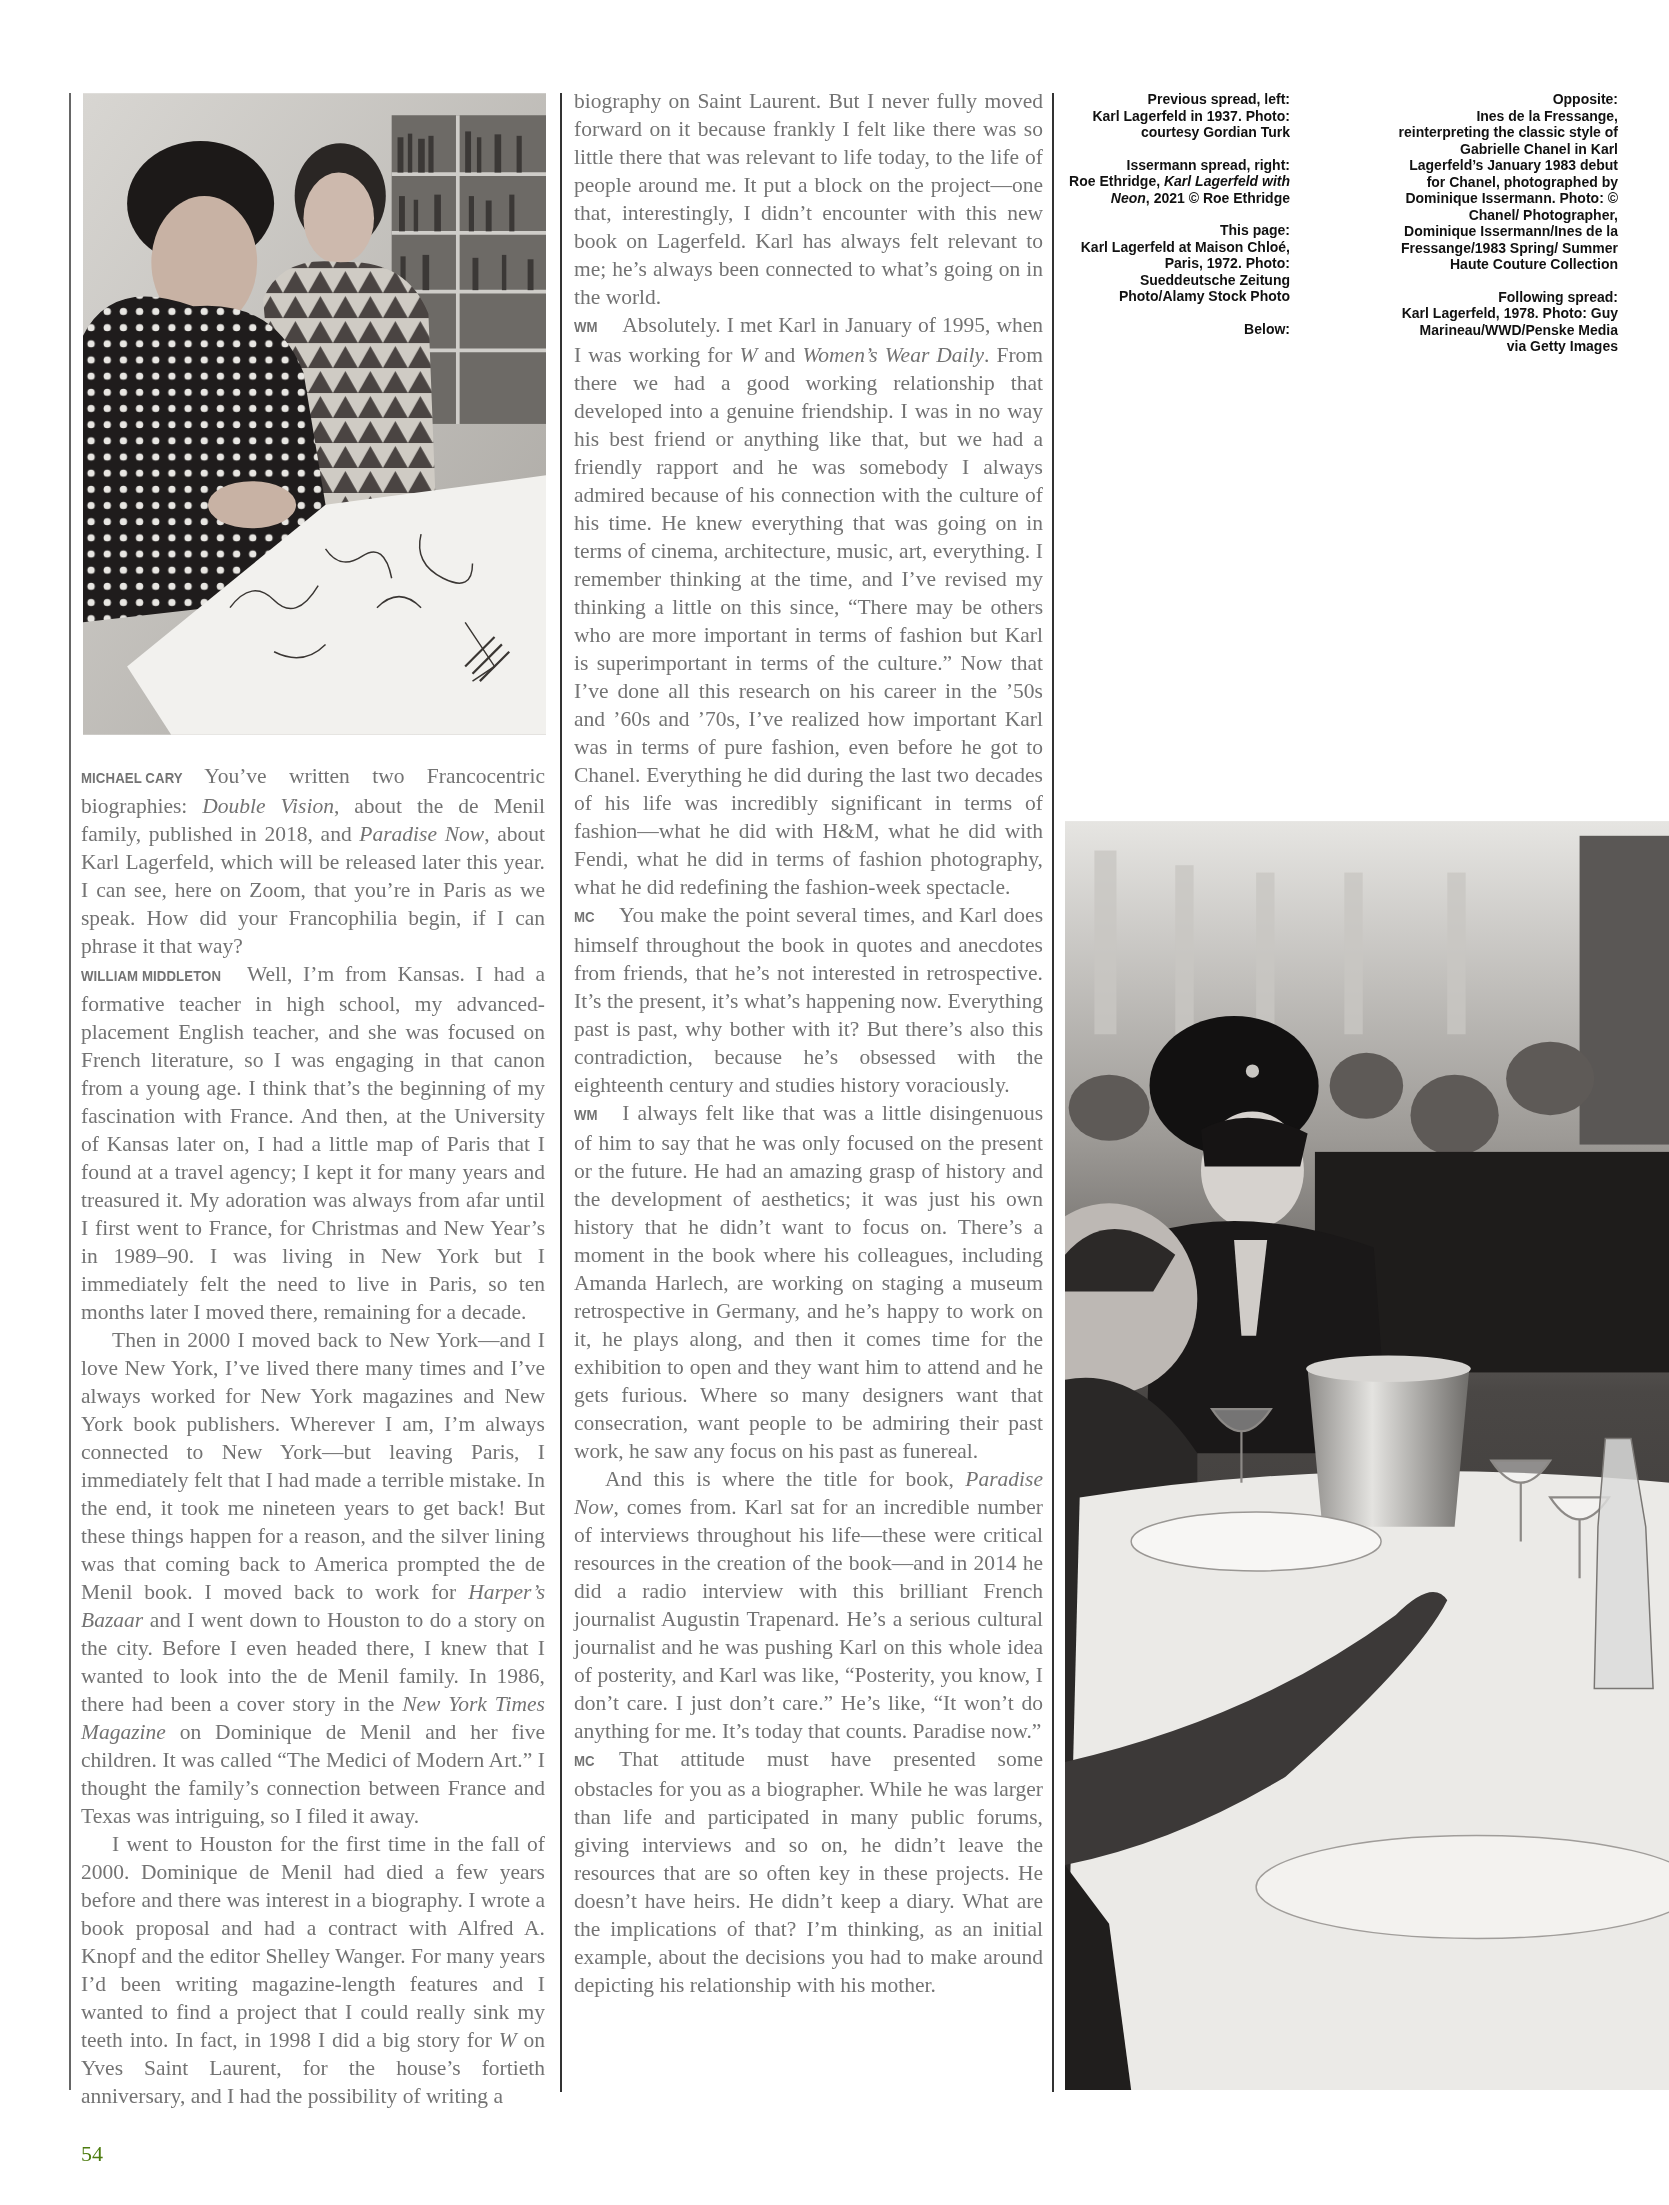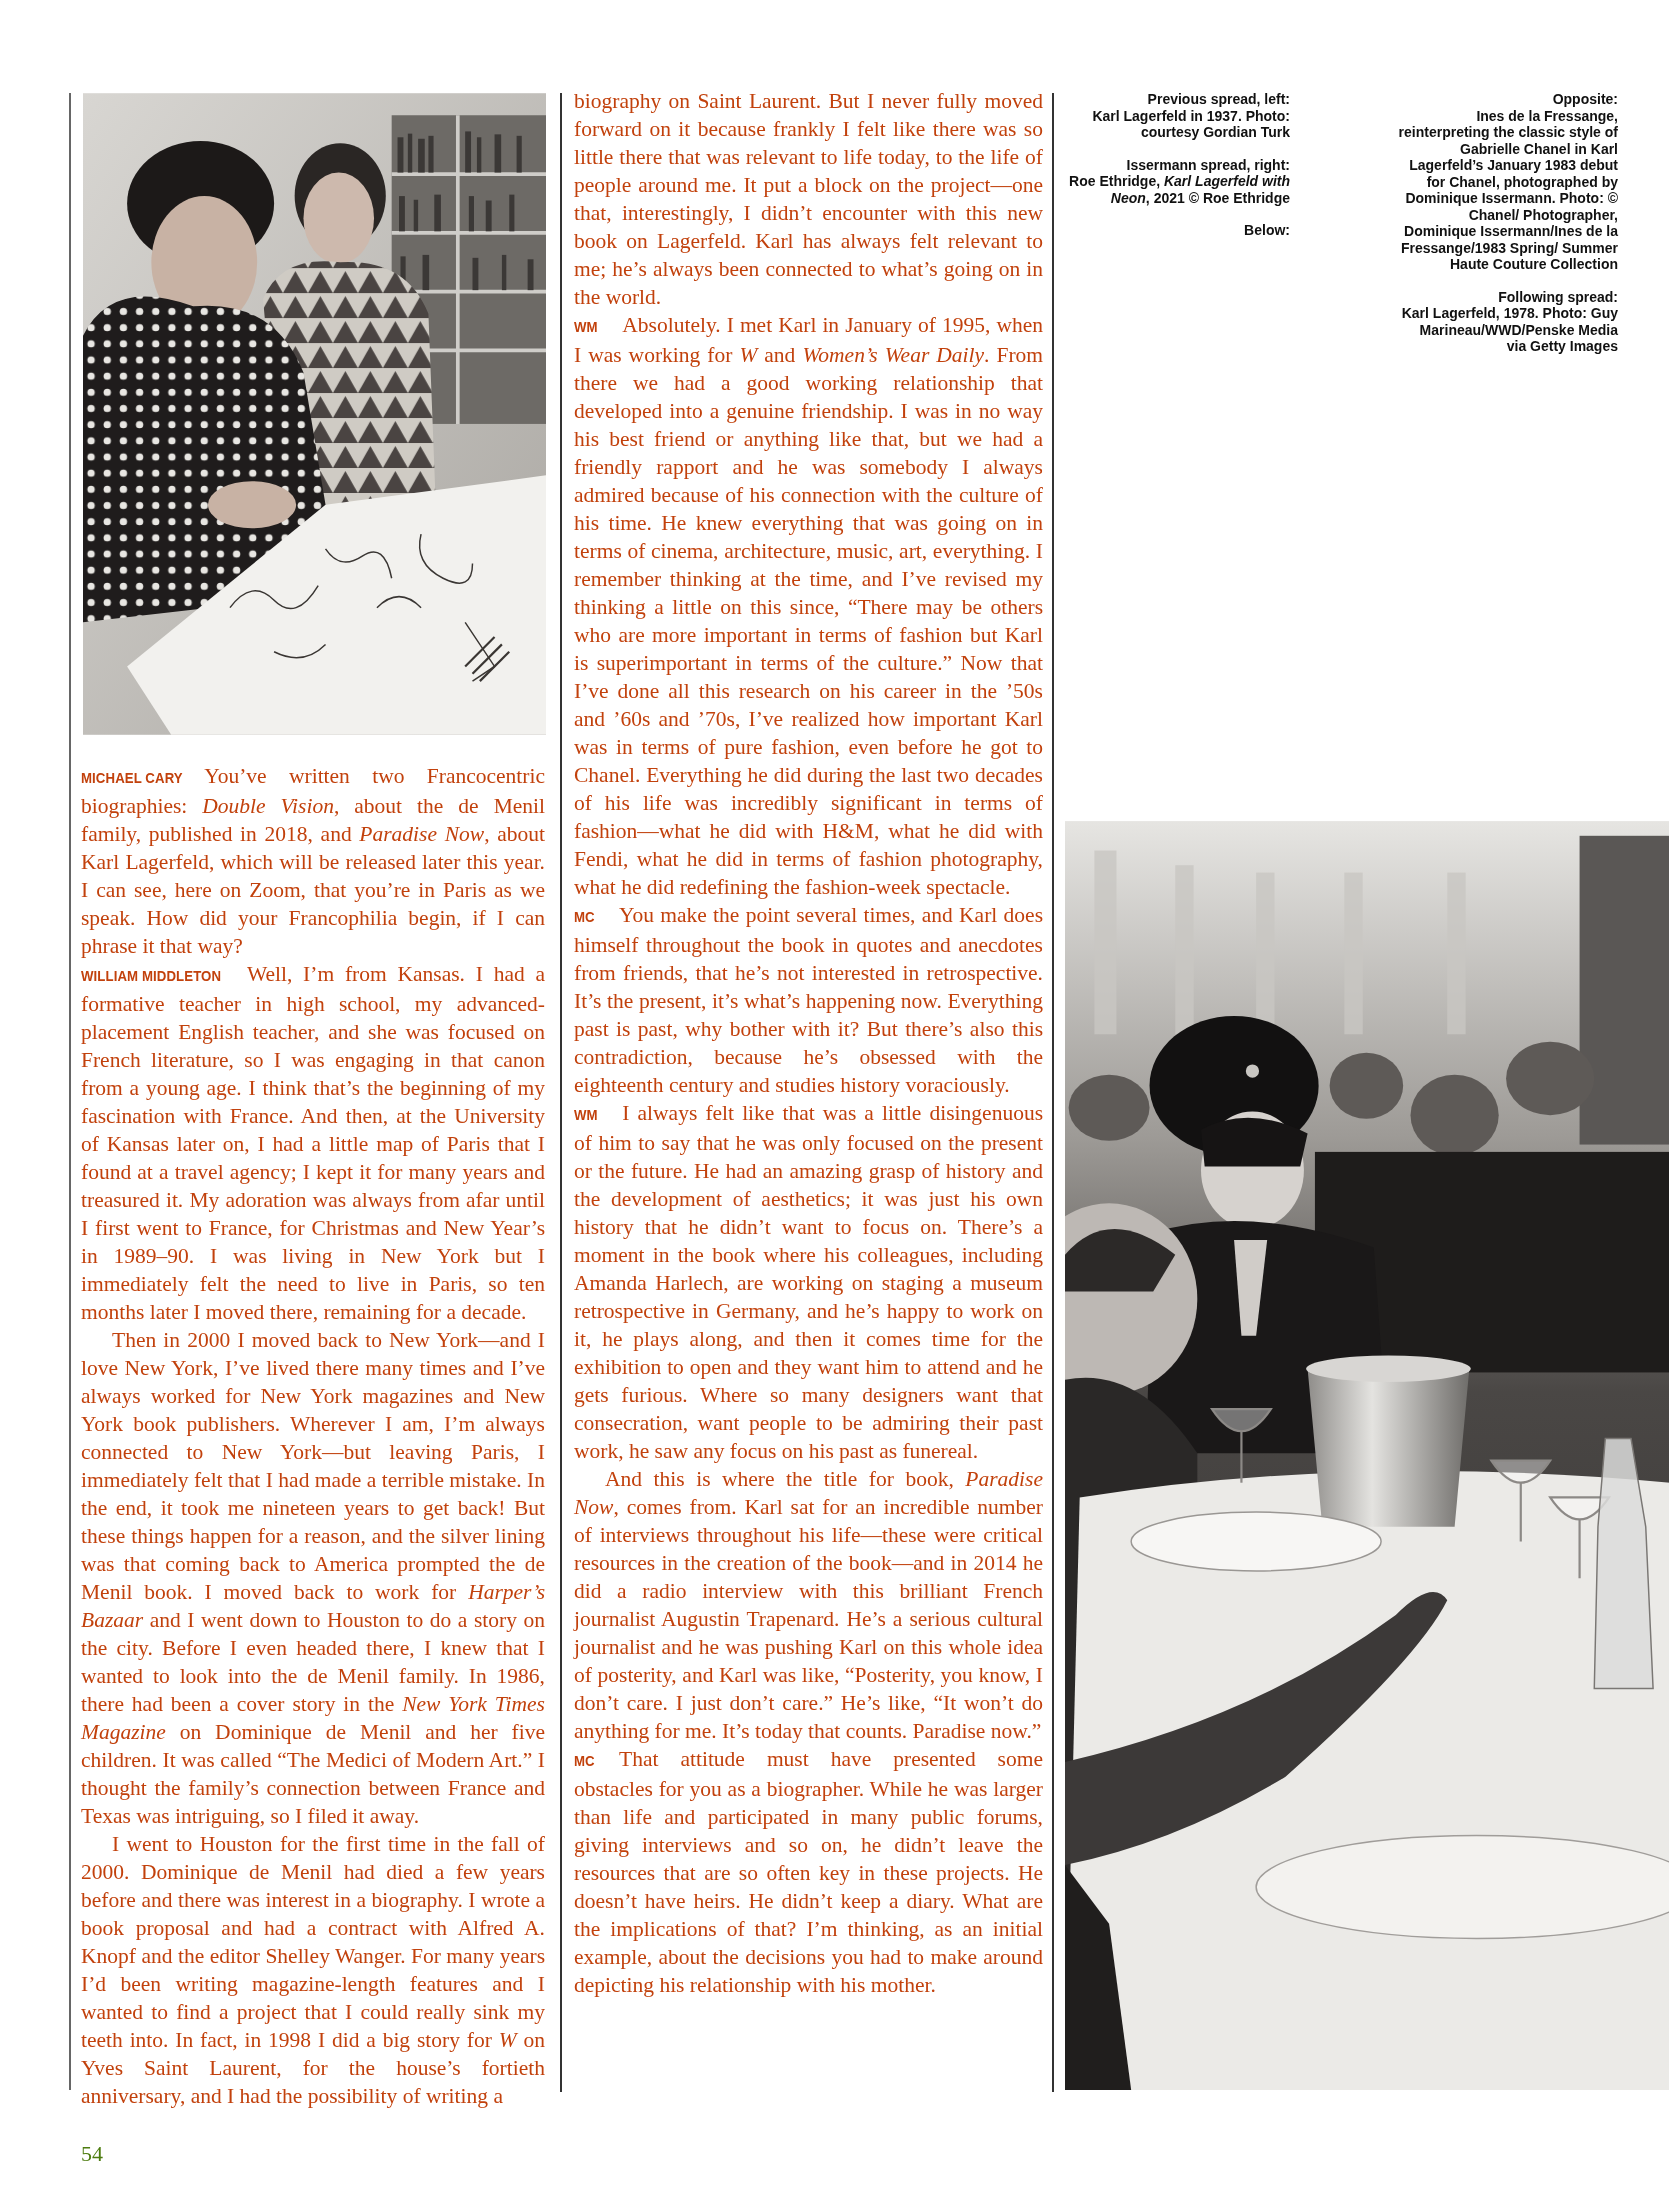--- a/index.html
+++ b/index.html
@@ -6,21 +6,21 @@
   body { width: 1670px; height: 2205px; position: relative; overflow: hidden; color: #1a1a1a; }
   .rule { position: absolute; width: 2.2px; background: #333; }
   .photo { position: absolute; overflow: hidden; }
   .col {
     position: absolute;
     font-family: "Liberation Serif", "DejaVu Serif", serif;
     font-size: 21.5px;
     line-height: 28px;
     text-align: justify;
     hyphens: auto;
-    color: #c2410c;
+    color: #737373;
   }
   .col p { margin: 0; }
   .col p.indent { text-indent: 31px; }
   .spk {
     font-family: "Liberation Sans", "DejaVu Sans", sans-serif;
     font-weight: bold;
     font-size: 14.7px;
     letter-spacing: 0.1px;
     margin-right: 10.3px;
     transform: scaleX(0.9);
@@ -154,20 +154,24 @@
 <div class="caps" style="left:1066px; top:91px; width:224px;">
   <div class="cap">
     <span class="cap-head">Previous spread, left:</span>
     <span class="cap-body">Karl Lagerfeld in 1937. Photo: courtesy Gordian Turk</span>
   </div>
   <div class="cap">
     <span class="cap-head">Issermann spread, right:</span>
     <span class="cap-body"><span>Roe Ethridge, </span><em>Karl Lagerfeld with Neon</em><span>, 2021 © Roe Ethridge</span></span>
   </div>
   <div class="cap">
+    <span class="cap-head">This page:</span>
+    <span class="cap-body">Karl Lagerfeld at Maison Chloé, Paris, 1972. Photo: Sueddeutsche Zeitung Photo/Alamy Stock Photo</span>
+  </div>
+  <div class="cap">
     <span class="cap-head">Below:</span>
   </div>
 </div>
 
 <div class="caps" style="left:1385px; top:91px; width:221px;margin-left:12px;">
   <div class="cap">
     <span class="cap-head">Opposite:</span>
     <span class="cap-body">Ines de la Fressange, reinterpreting the classic style of Gabrielle Chanel in Karl Lagerfeld’s January 1983 debut for Chanel, photographed by Dominique Issermann. Photo: © Chanel/ Photographer, Dominique Issermann/Ines de la Fressange/1983 Spring/ Summer Haute Couture Collection</span>
   </div>
   <div class="cap">

